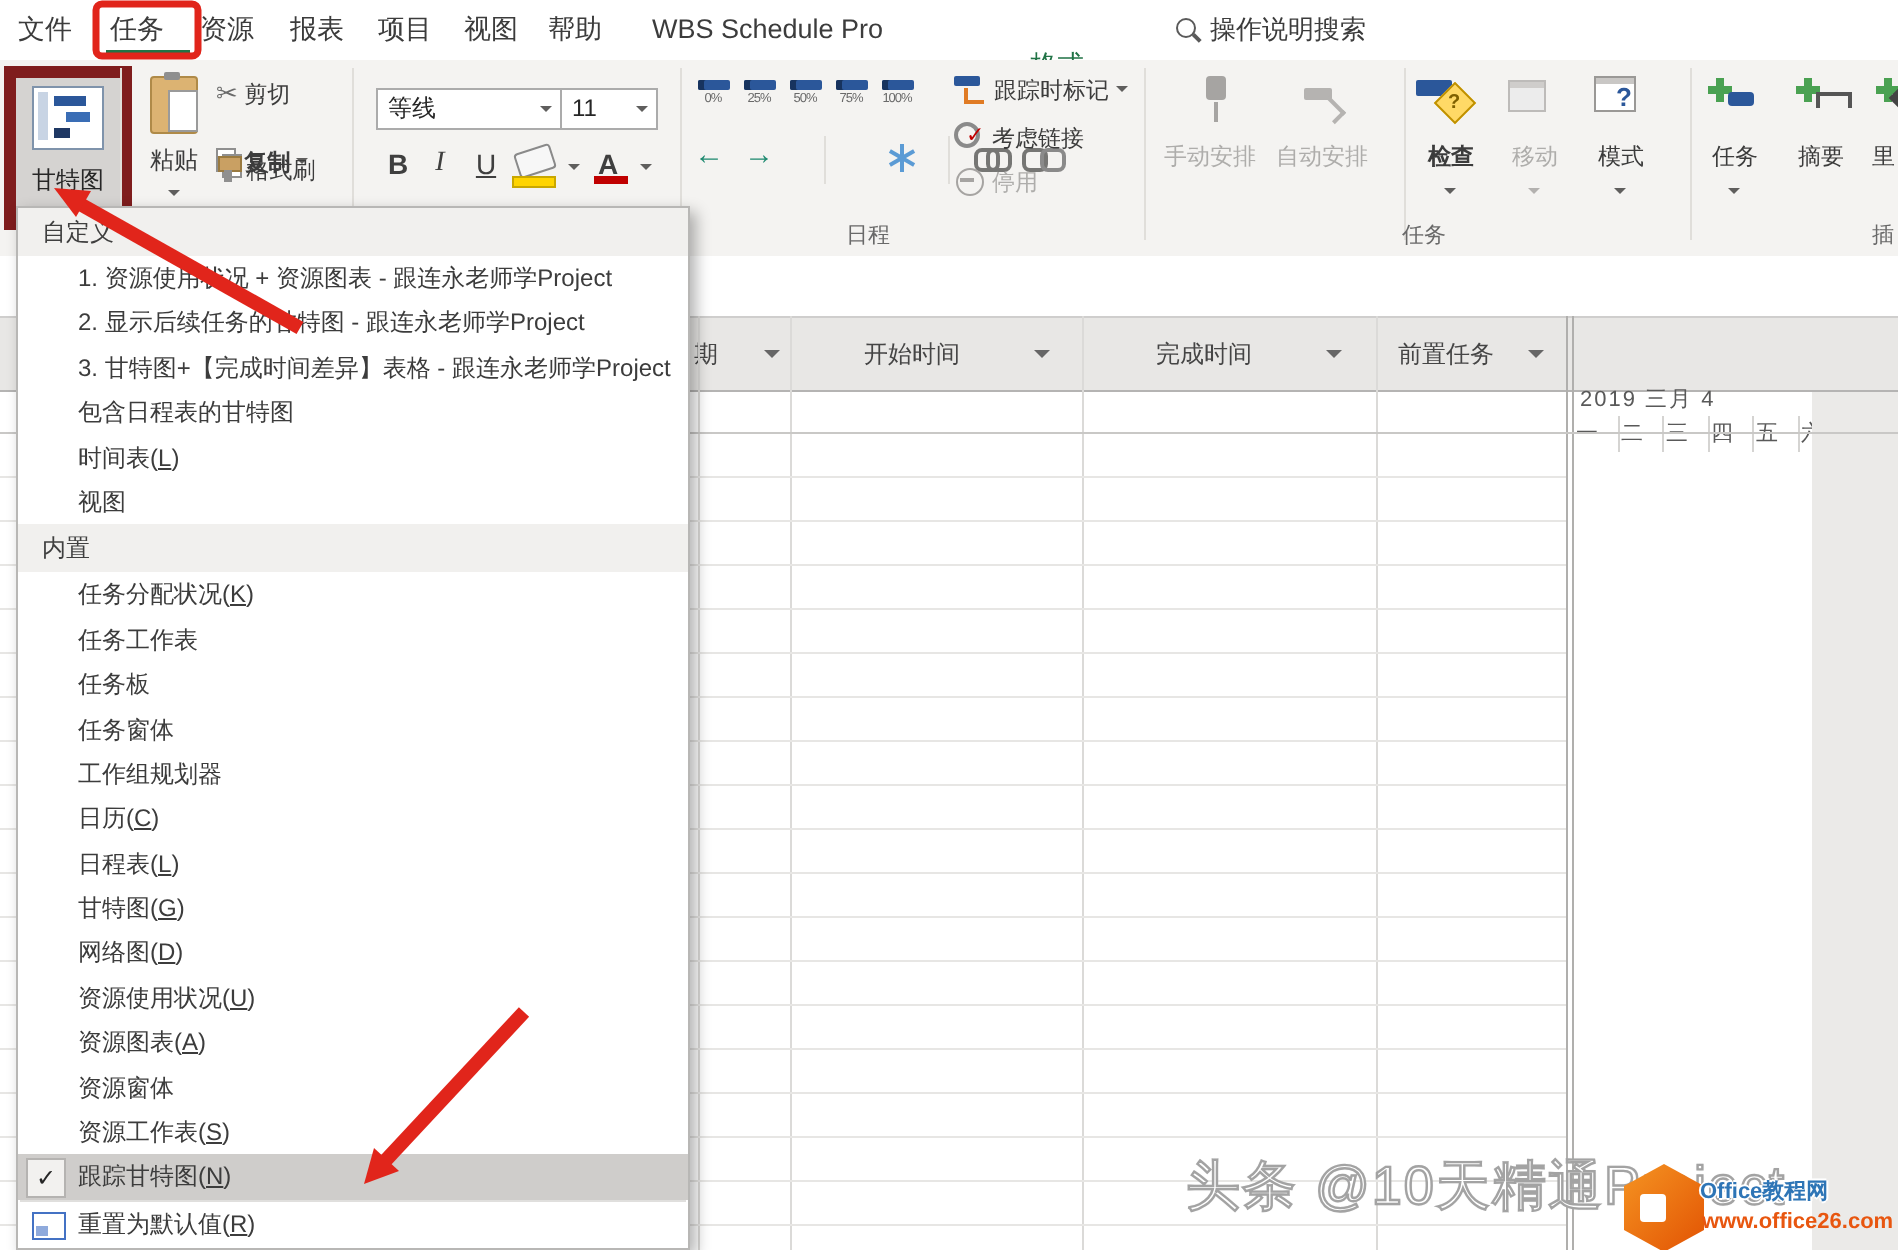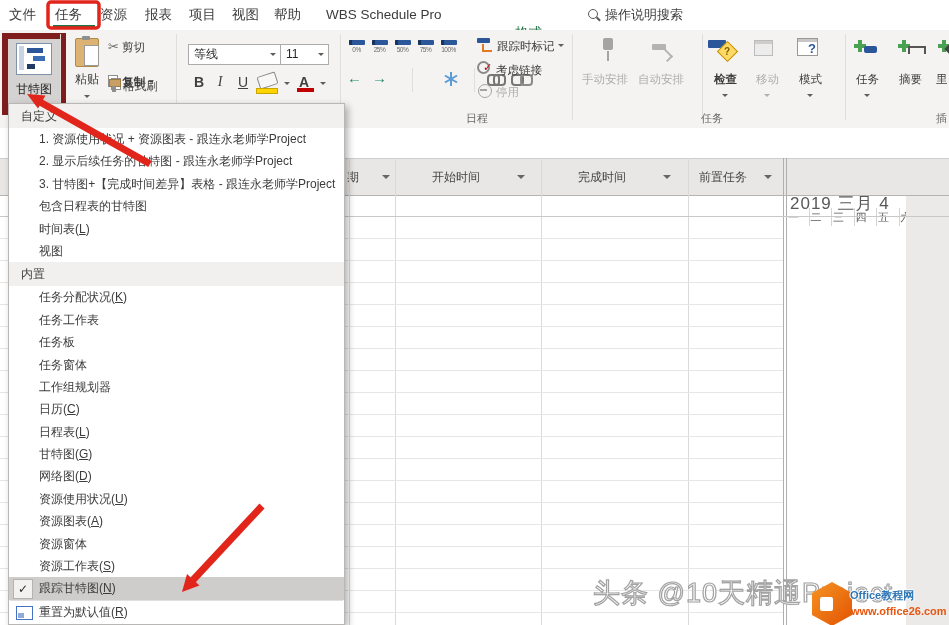--- a/index.html
+++ b/index.html
@@ -111,21 +111,21 @@
   #hdr-row{position:absolute;left:0;top:30px;width:949px;height:38px;background:#e8e7e5;border-top:1px solid #cfcecd;border-bottom:1px solid #b5b4b3;box-sizing:border-box;}
   .hdr-cell{position:absolute;top:0;height:36px;line-height:36px;font-size:12px;color:#454545;}
   .hdr-tri{position:absolute;top:16px;width:0;height:0;border:4px solid transparent;border-top-color:#666;}
   .vline{position:absolute;top:30px;width:1px;height:467px;background:#dbdad8;}
   #chart-div1{position:absolute;left:783px;top:30px;width:1px;height:467px;background:#b0afad;}
   #chart-div2{position:absolute;left:786px;top:30px;width:1px;height:467px;background:#b0afad;}
   #weekend{position:absolute;left:906px;top:68px;width:43px;height:429px;background:#ebeae8;}
   #rowline-dark{position:absolute;left:0;top:88px;width:949px;height:1px;background:#c9c8c6;}
   #gridrows{position:absolute;left:0;top:89px;width:783px;height:408px;
     background:repeating-linear-gradient(to bottom,transparent 0 21px,#e7e6e4 21px 22px);}
-  #tl-month{position:absolute;left:790px;top:33px;font-size:17px;color:#595959;letter-spacing:1px;white-space:nowrap;}
+  #tl-month{position:absolute;left:790px;top:33px;font-size:11px;color:#595959;letter-spacing:1px;white-space:nowrap;}
   #tl-days{position:absolute;left:787px;top:48px;width:162px;height:20px;overflow:hidden;white-space:nowrap;}
   .day-cell{display:inline-block;width:20.5px;height:18px;line-height:18px;font-size:11px;color:#595959;border-right:1px solid #d5d4d2;padding-left:1px;}
 
   
   #watermark{position:absolute;left:593px;top:447px;font-size:27px;letter-spacing:1px;color:#fff;
     -webkit-text-stroke:1.2px #a3a3a3;text-shadow:0 0 1px #b5b5b5;white-space:nowrap;}
   #logo{position:absolute;left:810px;top:448px;width:139px;height:50px;}
   #logo-hex{position:absolute;left:2px;top:6px;width:40px;height:44px;background:linear-gradient(135deg,#f59422,#e25303);
     clip-path:polygon(50% 0,100% 25%,100% 75%,50% 100%,0 75%,0 25%);}
   #logo-hex::after{content:"";position:absolute;left:8px;top:15px;width:13px;height:14px;background:#fff;border-radius:2px;}
@@ -239,21 +239,21 @@
     <div class="icon-unlink" style="left:511px;">
         <span class="a"></span>
         <span class="b"></span>
       </div>
     <span class="icon-mot"></span>
     <div class="smalllbl" style="left:497px;top:9px;"><span>跟踪时标记</span> <span class="rb-caret"></span></div>
     <span class="icon-rl"></span>
     <div class="smalllbl" style="left:496px;top:33px;">考虑链接</div>
     <span class="icon-inact"></span>
     <div class="smalllbl disabled-lbl" style="left:496px;top:55px;">停用</div>
-    <div class="grp-label" style="left:466px;">日程</div>
+    <div class="grp-label" style="left:423px;">日程</div>
     <div class="vsep" style="left:572px;"></div>
 
     <span class="icon-pin"></span>
     <div class="smalllbl disabled-lbl" style="left:582px;top:42px;">手动安排</div>
     <span class="icon-auto"></span>
     <div class="smalllbl disabled-lbl" style="left:638px;top:42px;">自动安排</div>
     <div class="vsep" style="left:702px;"></div>
     <span class="icon-inspect">
         <span class="qd"></span>
         <span class="qm">?</span>

